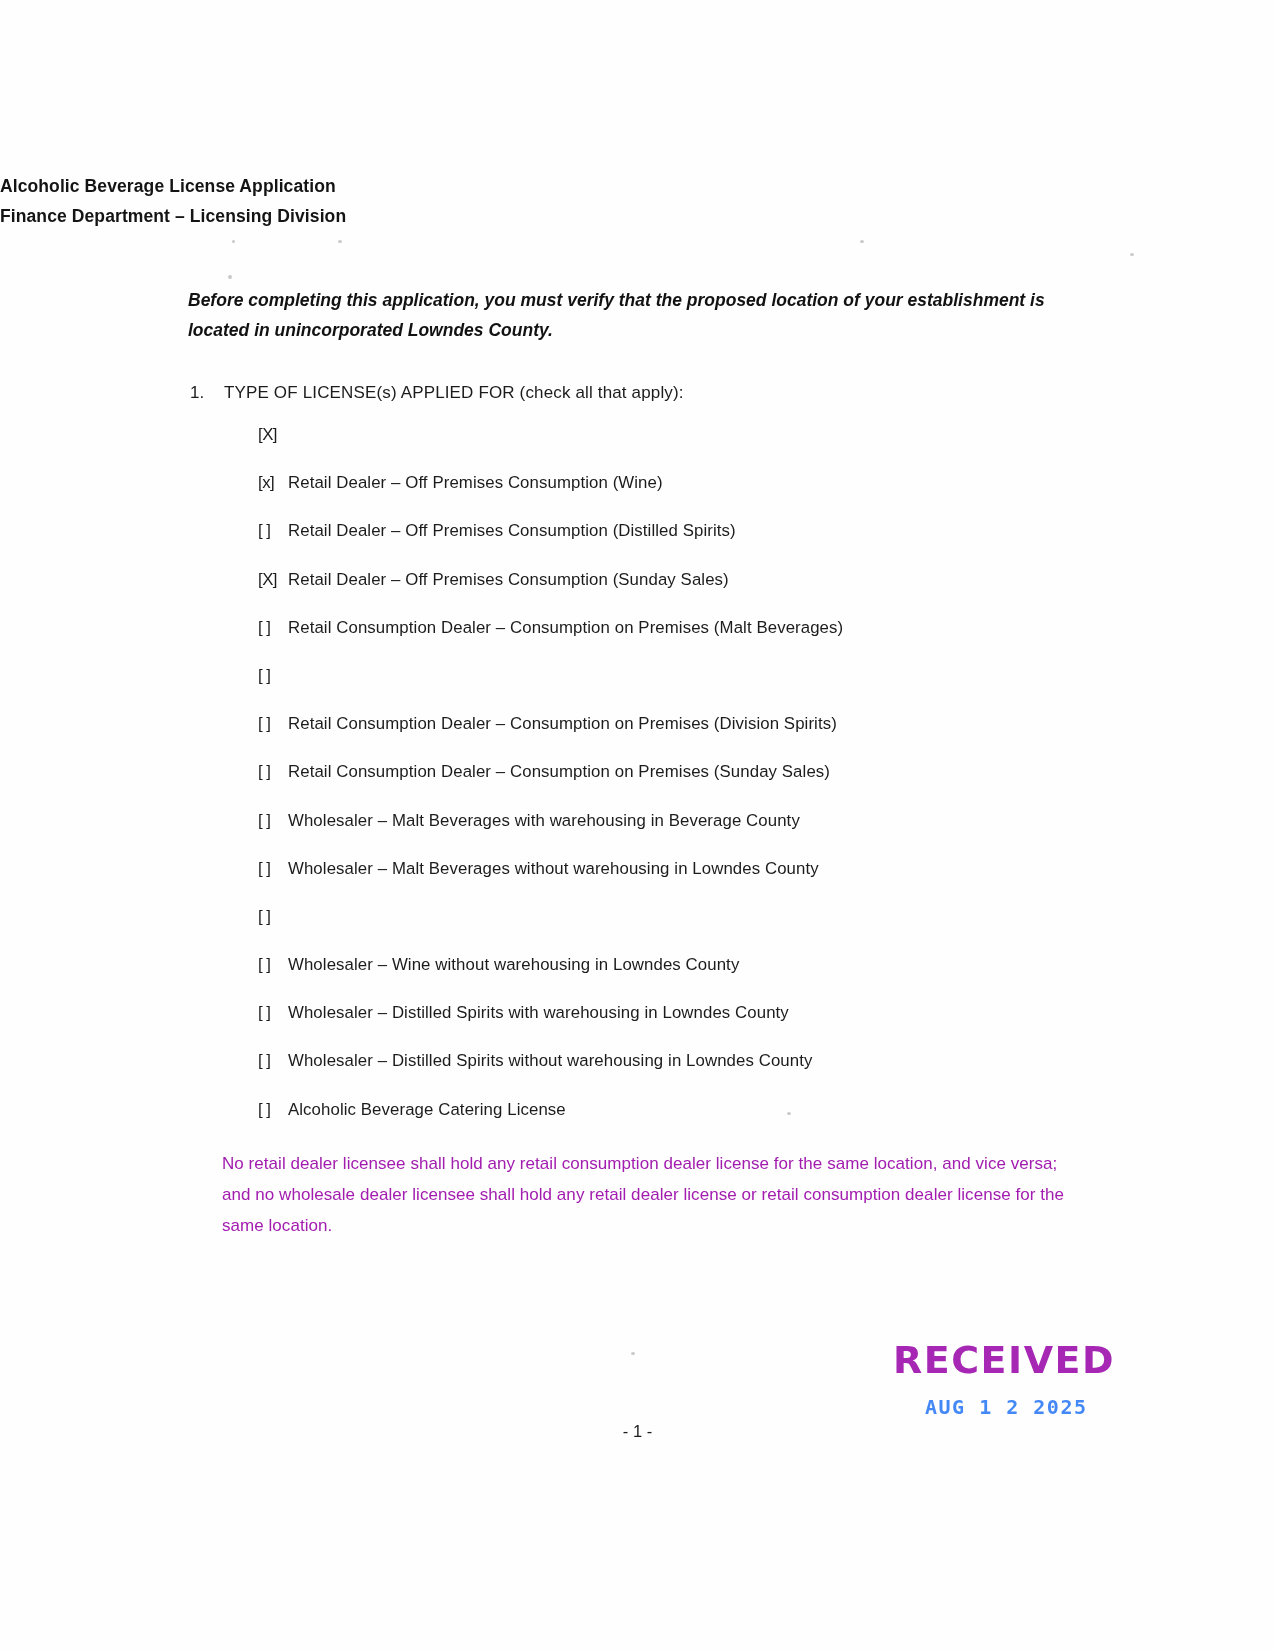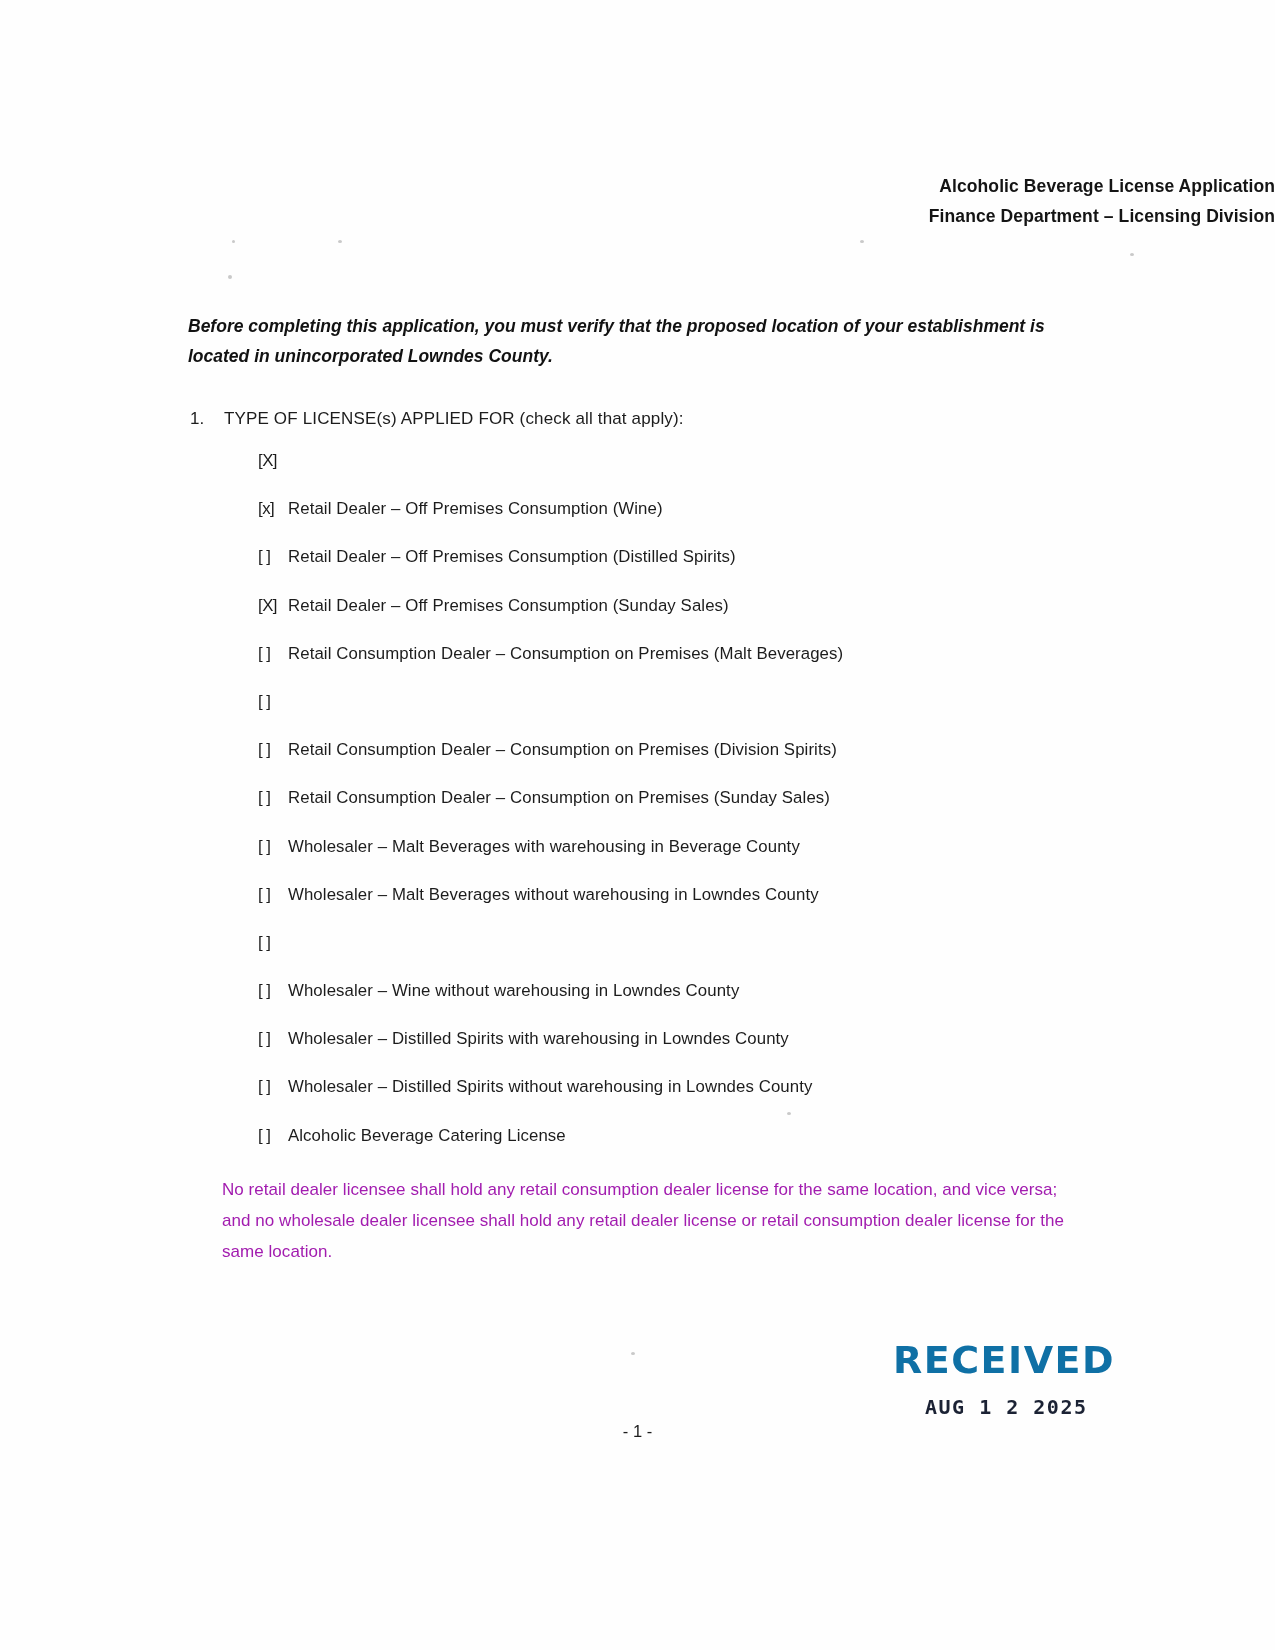--- a/index.html
+++ b/index.html
@@ -16,32 +16,32 @@
     overflow: hidden;
   }
   .page {
     position: absolute;
     top: 0; left: 0;
     width: 1275px;
     height: 1650px;
     background: #fefefe;
   }
   .header {
-    text-align: right;
+    text-align: left;
     margin-top: 172px;
   }
   .header div {
     font-size: 17.5px;
     font-weight: bold;
     letter-spacing: 0.1px;
     line-height: 29.5px;
     color: #141414;
   }
   .intro {
-    margin: 80px 190px 0 188px;
+    margin: 54px 190px 0 188px;
     font-size: 17.5px;
     font-style: italic;
     font-weight: bold;
     line-height: 30px;
     color: #121212;
   }
   .item-row {
     margin: 38px 0 0 190px;
     display: flex;
     font-size: 17px;
@@ -81,32 +81,32 @@
     margin: 24px 188px 0 222px;
     font-size: 17px;
     line-height: 31px;
     color: #a21caf;
     letter-spacing: 0.05px;
   }
   .stamp {
     position: absolute;
     left: 893px;
     top: 1338px;
-    color: #0369a1;
+    color: #a21caf;
     font-family: "DejaVu Sans", sans-serif;
     font-size: 38px;
     font-weight: bold;
     letter-spacing: 1.5px;
     opacity: 0.95;
   }
   .stamp-date {
     position: absolute;
     left: 925px;
     top: 1395px;
-    color: #0f172a;
+    color: #3b82f6;
     font-family: "DejaVu Sans Mono", monospace;
     font-size: 20px;
     font-weight: bold;
     letter-spacing: 1.5px;
     opacity: 0.95;
   }
   .page-number {
     position: absolute;
     top: 1422px;
     left: 0;

